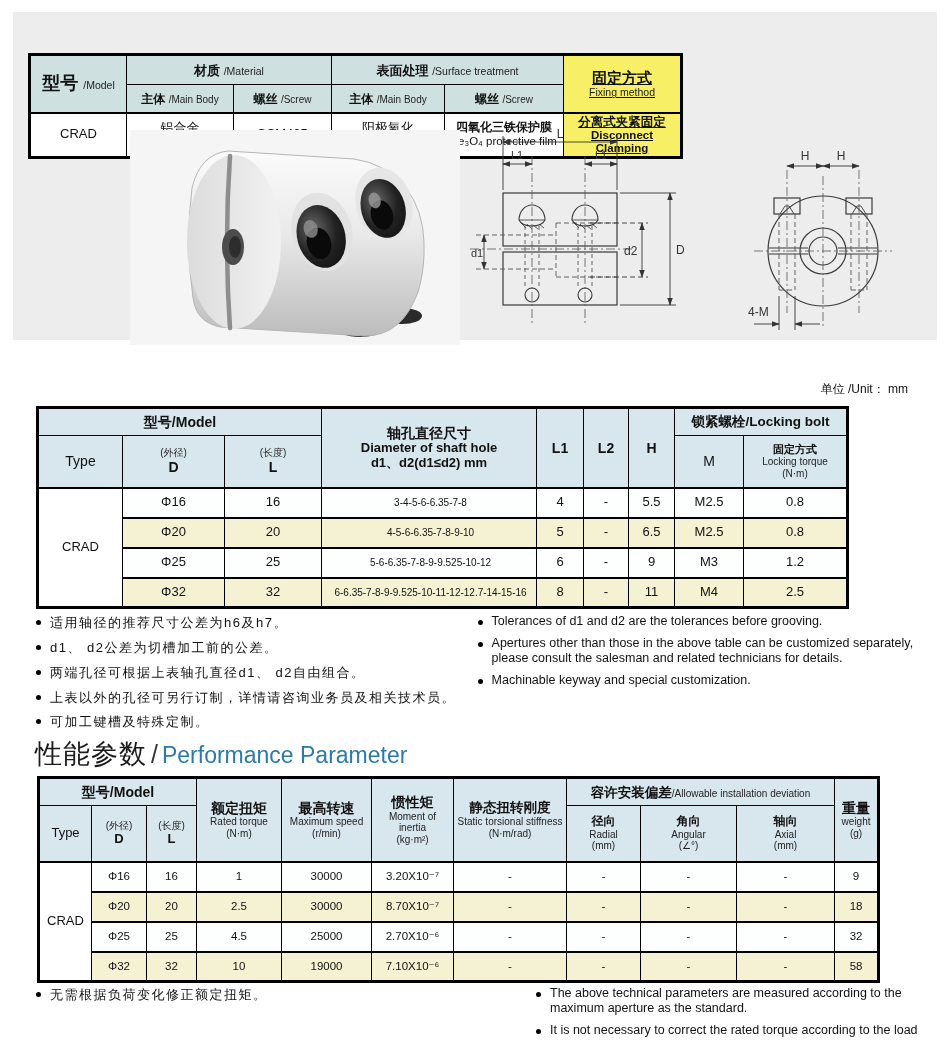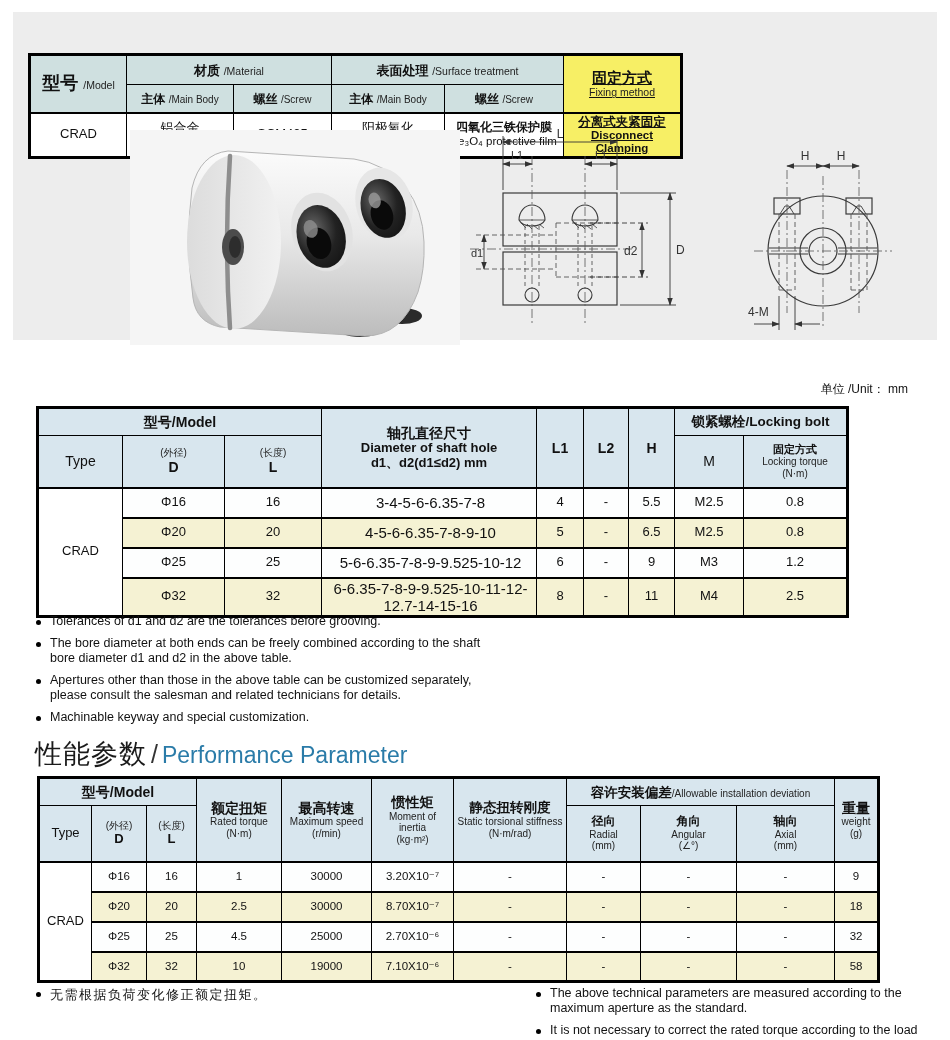--- a/index.html
+++ b/index.html
@@ -20,21 +20,21 @@
   .whiterow { background:#fdfefe; }
   .cn-big { font-size:18px; font-weight:bold; }
   .cn-md { font-size:13px; font-weight:bold; }
   .en-sm { font-size:10.5px; font-weight:normal; color:#222; }
   .en-xs { font-size:10px; font-weight:normal; color:#222; }
   .val { font-size:13px; }
   .val-sm { font-size:11.5px; }
   .h-cn { font-size:13.5px; font-weight:bold; }
   .h-cn-lg { font-size:14px; font-weight:bold; }
   .b { font-weight:bold; }
-  .dia-col { text-align:left; padding-left:5px !important; font-size:15px; }
+  .dia-col { text-align:left; padding-left:5px !important; font-size:10px; }
 
   
   .sec-title { position:absolute; left:35px; }
   .sec-title .cn { font-size:27px; color:#1a1a1a; letter-spacing:1px; }
   .sec-title .sl { font-size:25px; color:#333; padding:0 4px; }
   .sec-title .en { font-size:23px; color:#2a7ba8; }
   .unit-label { position:absolute; right:42px; font-size:12px; color:#111; }
 
   
   .notes { position:absolute; display:flex; }
@@ -342,23 +342,29 @@
         <td class="val">8</td>
         <td class="val">-</td>
         <td class="val">11</td>
         <td class="val">M4</td>
         <td class="val">2.5</td>
       </tr>
     </tbody>
   </table>
 
   <div class="notes" style="left:36px; top:614px; width:900px;">
+    <ul class="cn-notes">
+      <li>适用轴径的推荐尺寸公差为h6及h7。</li>
+      <li>d1、 d2公差为切槽加工前的公差。</li>
+      <li>两端孔径可根据上表轴孔直径d1、 d2自由组合。</li>
+      <li>上表以外的孔径可另行订制，详情请咨询业务员及相关技术员。</li>
+      <li>可加工键槽及特殊定制。</li>
+    </ul>
     <ul class="en-notes">
       <li>Tolerances of d1 and d2 are the tolerances before grooving.</li>
-      <li>The bore diameter at both ends can be freely combined according to the shaft bore diameter d1 and d2 in the above table.</li>
       <li>Apertures other than those in the above table can be customized separately, please consult the salesman and related technicians for details.</li>
       <li>Machinable keyway and special customization.</li>
     </ul>
   </div>
 
   <div class="sec-title" style="top:736px">
     <span class="cn">性能参数</span><span class="sl">/</span><span class="en">Performance Parameter</span>
   </div>
 
   <table class="dtable" style="position:absolute; left:37px; top:776px; width:840px;">

